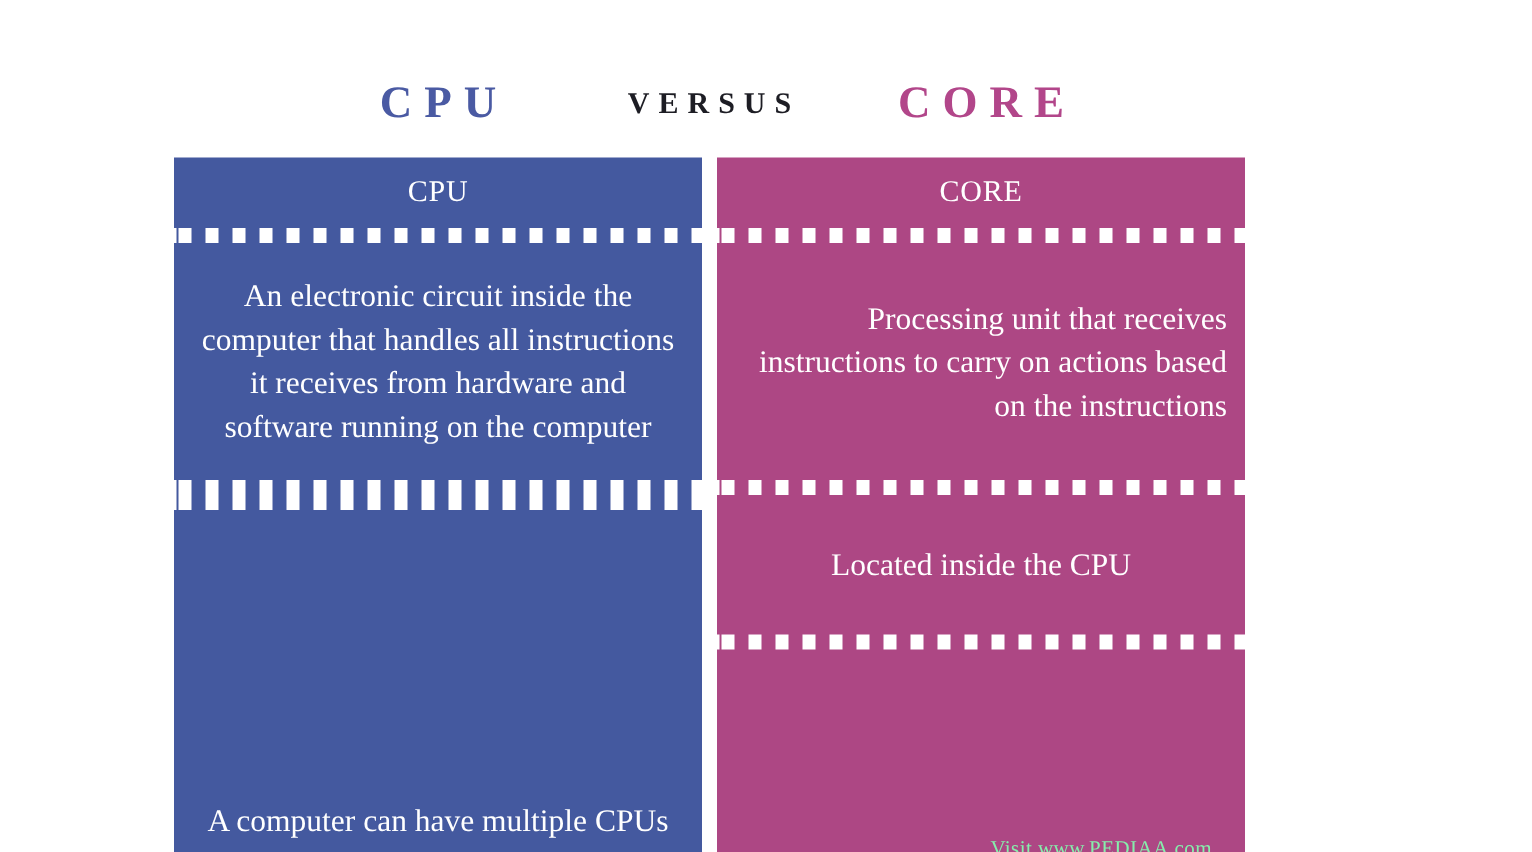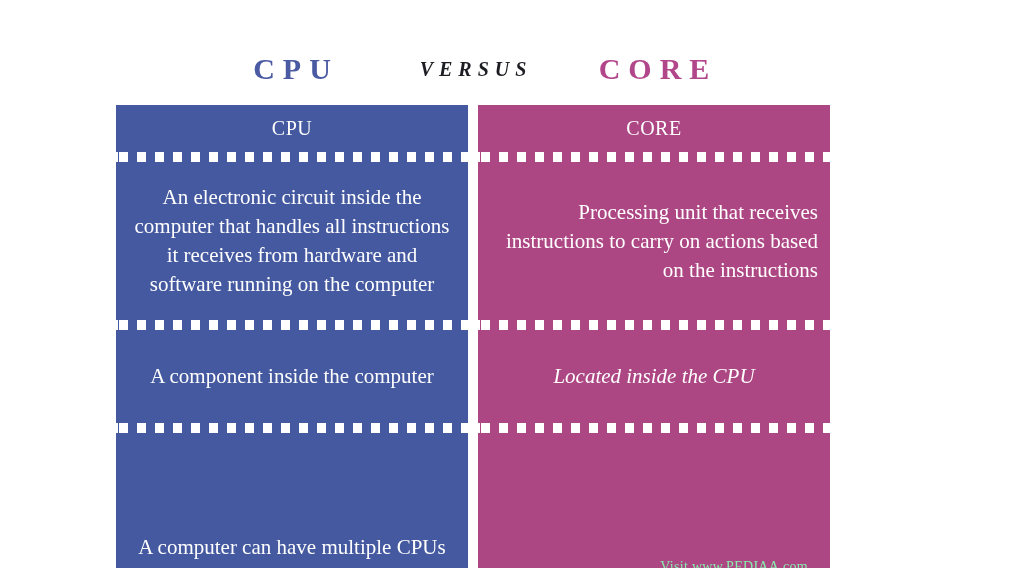--- a/index.html
+++ b/index.html
@@ -57,21 +57,20 @@
     color: #1d1d24;
     position: relative;
     left: 0;
   }
   .title-mid span {
     position: absolute;
     left: 50%;
     top: 50%;
     transform: translate(-50%, -50%);
     white-space: nowrap;
-    font-style: italic;
   }
   .title-right {
     flex: 0 0 352px;
     text-align: center;
     font-size: 30px;
     letter-spacing: 8px;
     text-indent: 8px;
     color: #b2468a;
   }
 
@@ -135,21 +134,21 @@
   }
   .cell p {
     margin: 0;
     width: 100%;
   }
 
   
   .panel-cpu  .cell-1 { flex: 0 0 158px; justify-content: flex-end; }
   .panel-core .cell-1 { flex: 0 0 158px; text-align: right; }
   .panel-cpu  .cell-2 { flex: 0 0 93px; }
-  .panel-core .cell-2 { flex: 0 0 93px; font-style: italic; }
+  .panel-core .cell-2 { flex: 0 0 93px; }
   .cell-3 { flex: 1 1 auto; align-items: flex-end; padding-top: 26px; }
 
   .credit {
     position: absolute;
     right: 22px;
     bottom: 16px;
     color: #86efac;
     font-size: 14px;
     letter-spacing: 0.3px;
     white-space: nowrap;
@@ -172,23 +171,20 @@
 
     <div class="panel panel-cpu" style="background: rgb(68, 89, 159);">
       <div class="panel-header">CPU</div>
       <div class="dash-rule"></div>
 
       <div class="cell cell-1">
         <p>An electronic circuit inside the computer that handles all instructions it receives from hardware and software running on the computer</p>
       </div>
       <div class="dash-rule"></div>
 
-      <div class="cell cell-2">
-        <p>A component inside the computer</p>
-      </div>
       <div class="dash-rule"></div>
 
       <div class="cell cell-3">
         <p>A computer can have multiple CPUs or processors</p>
       </div>
     </div>
 
     <div class="panel panel-core" style="background: rgb(173, 71, 132);">
       <div class="panel-header">CORE</div>
       <div class="dash-rule"></div>

